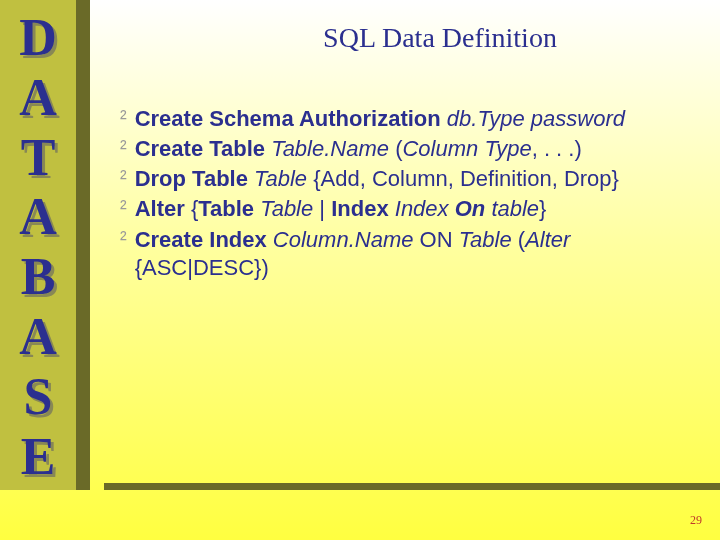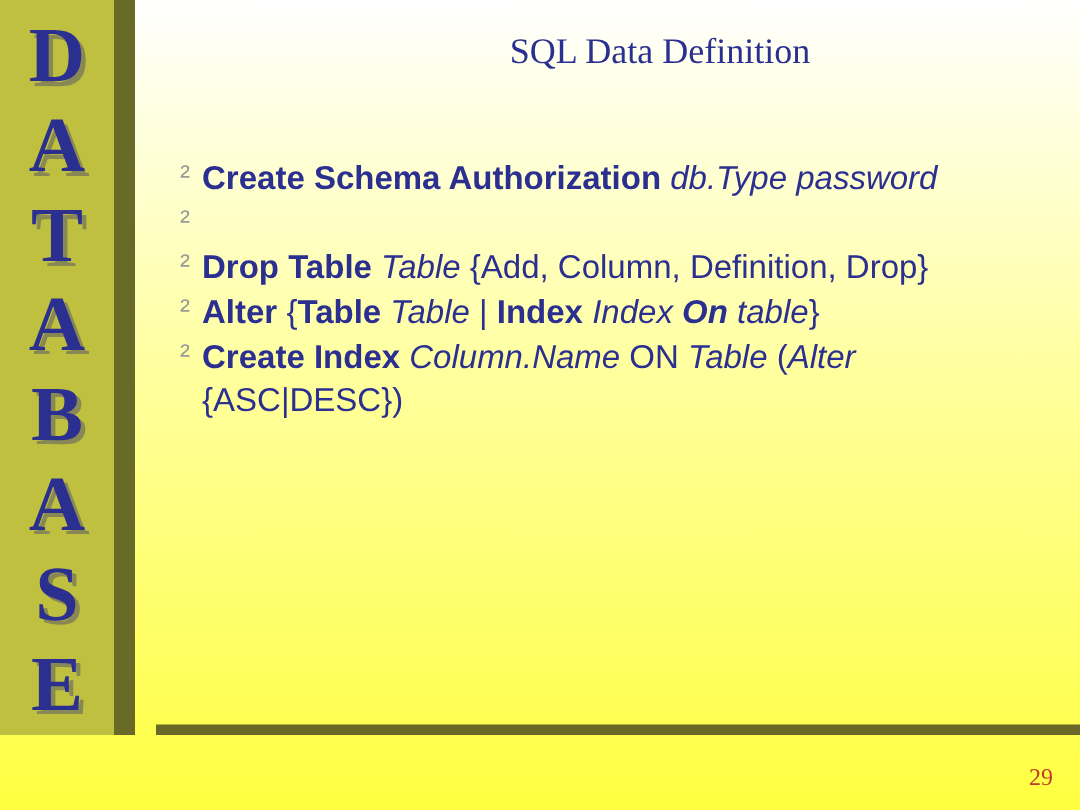--- a/index.html
+++ b/index.html
@@ -39,21 +39,21 @@
     height: 7px;
     background: #6a6a28;
   }
   .title {
     position: absolute;
     left: 200px;
     top: 22px;
     width: 480px;
     text-align: center;
     font-family: "Times New Roman", serif;
-    font-size: 24px;
+    font-size: 28px;
     color: #2b2f8f;
   }
   .content {
     position: absolute;
     left: 120px;
     top: 105px;
     width: 585px;
   }
   .bullet-row {
     display: flex;
@@ -70,21 +70,21 @@
     flex-shrink: 0;
   }
   .bullet-text { color: #2b2f8f; }
   .bold { font-weight: bold; text-align: center; }
   .ital { font-style: italic; }
   .page-num {
     position: absolute;
     right: 18px;
     bottom: 12px;
     color: #c03a2a;
-    font-size: 16px;
+    font-size: 12px;
     font-family: "Times New Roman", serif;
   }
 </style>
 </head>
 <body>
 
 <div class="slide">
 
   <div class="sidebar">
     <div class="sidebar-letter">D</div>
@@ -105,20 +105,23 @@
 
     <div class="bullet-row">
       <span class="bullet-icon">²</span>
       <span class="bullet-text">
         <span class="bold">Create Schema Authorization </span><span class="ital">db.Type password</span>
       </span>
     </div>
 
     <div class="bullet-row">
       <span class="bullet-icon">²</span>
+      <span class="bullet-text">
+        <span class="bold">Create Table </span><span class="ital">Table.Name </span><span>(</span><span class="ital">Column  Type</span><span>, . . .)</span>
+      </span>
     </div>
 
     <div class="bullet-row">
       <span class="bullet-icon">²</span>
       <span class="bullet-text">
         <span class="bold">Drop Table </span><span class="ital">Table </span><span>{Add, Column, Definition, Drop}</span>
       </span>
     </div>
 
     <div class="bullet-row">

